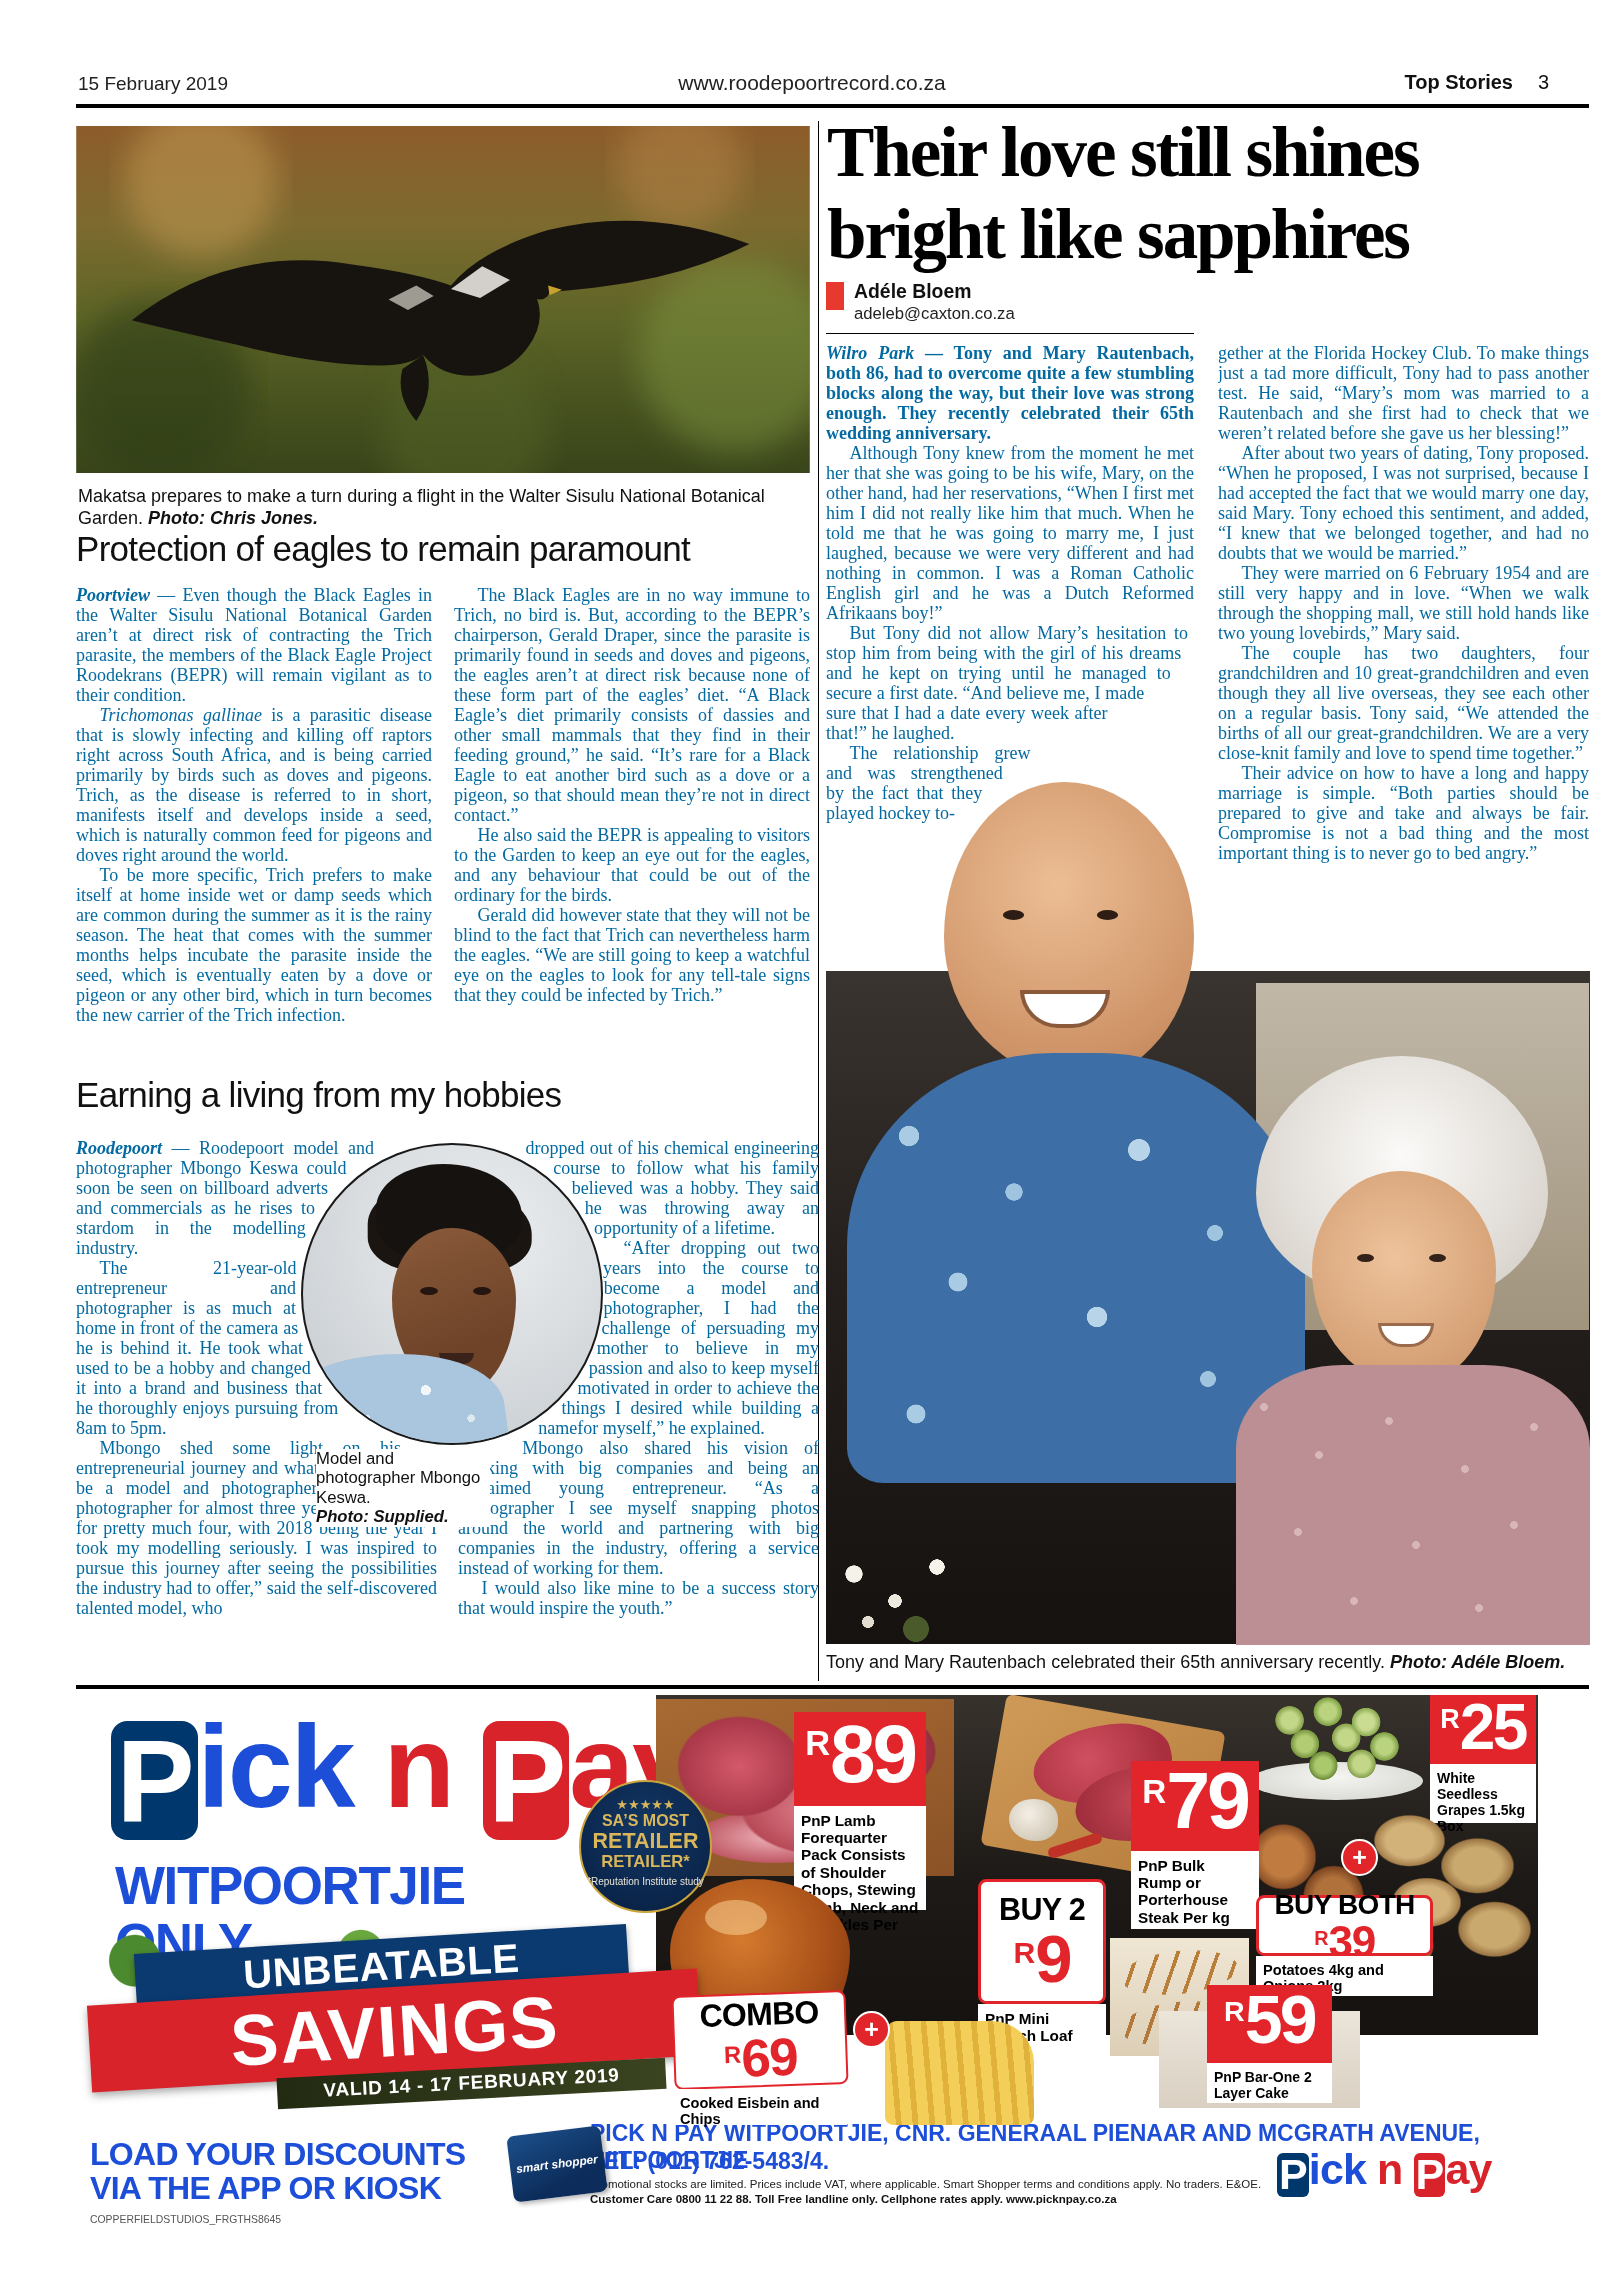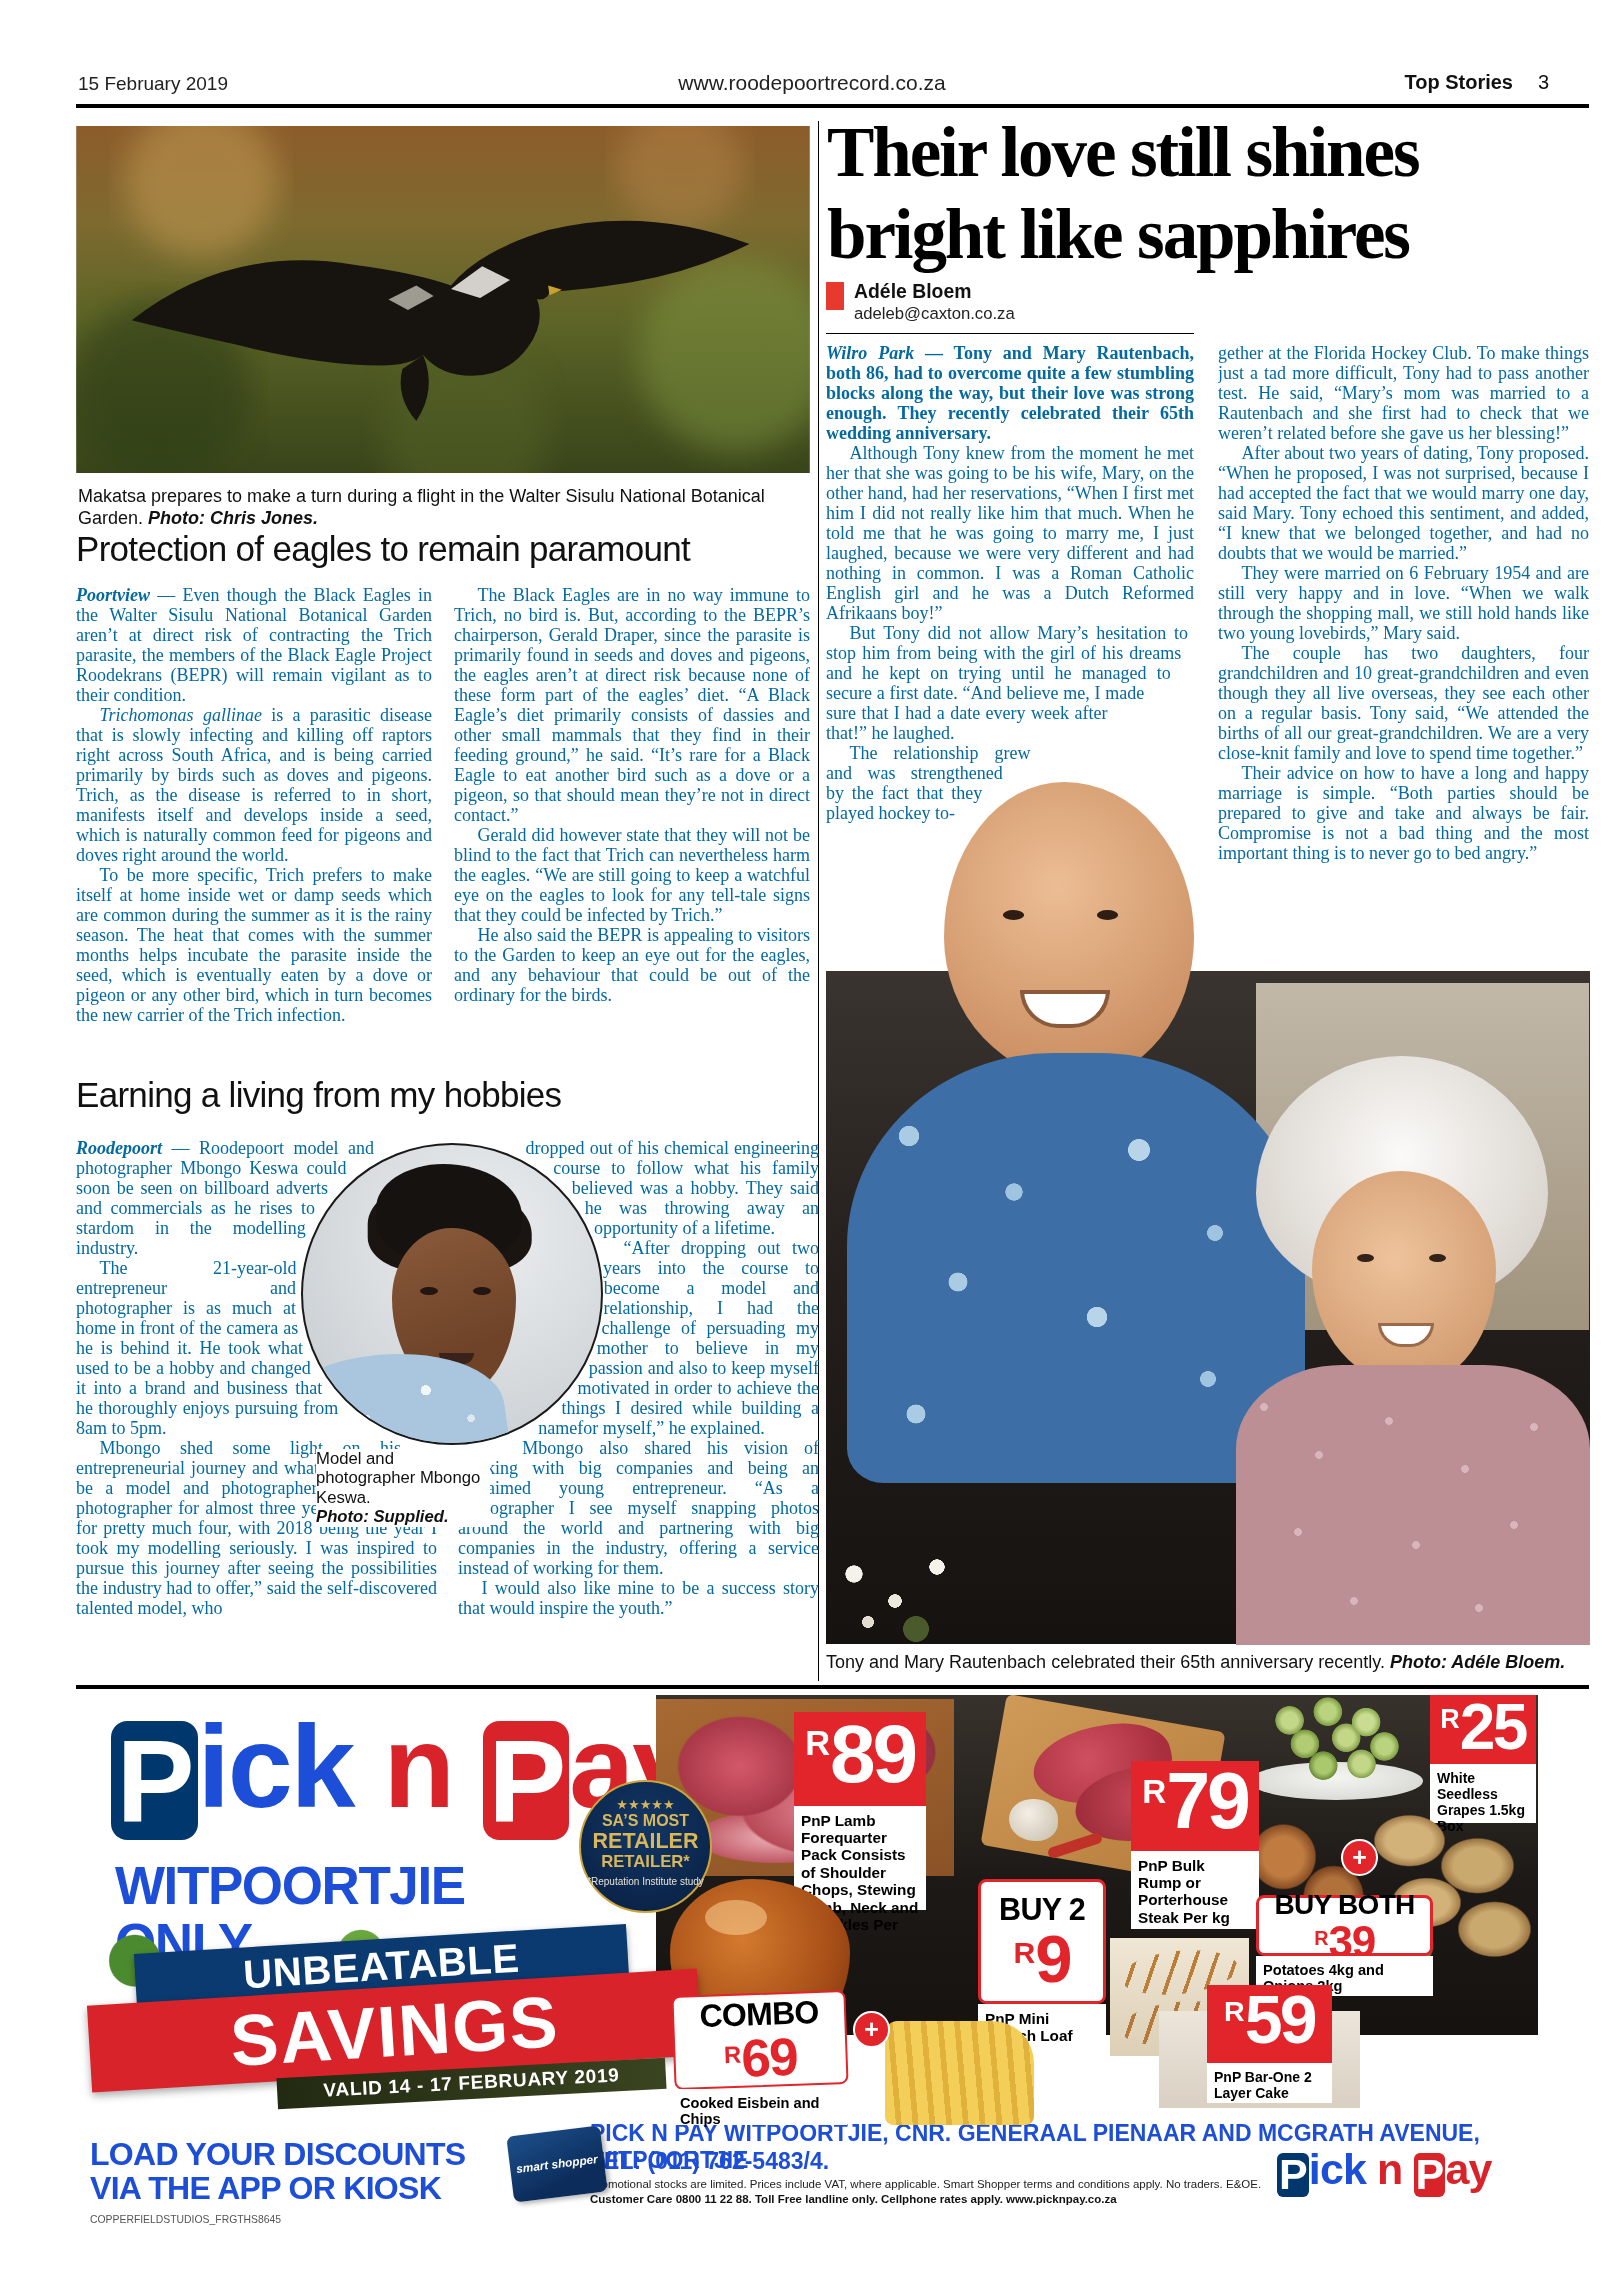--- a/index.html
+++ b/index.html
@@ -89,35 +89,35 @@
 
   <div class="abs caption" style="left:78px;top:486px;width:733px;">
     <span>Makatsa prepares to make a turn during a flight in the Walter Sisulu National Botanical Garden.</span>
     <span class="credit">Photo: Chris Jones.</span>
   </div>
   <div class="abs bodytxt" style="left:76px;top:585px;width:734px;height:482px;column-count:2;column-gap:22px;overflow:hidden;">
     <p class="nois"><span class="dateline">Poortview</span> <span>— Even though the Black Eagles in the Walter Sisulu National Botanical Garden aren’t at direct risk of contracting the Trich parasite, the members of the Black Eagle Project Roodekrans (BEPR) will remain vigilant as to their condition.</span></p>
     <p><span class="ital">Trichomonas gallinae</span><span> is a parasitic disease that is slowly infecting and killing off raptors right across South Africa, and is being carried primarily by birds such as doves and pigeons. Trich, as the disease is referred to in short, manifests itself and develops inside a seed, which is naturally common feed for pigeons and doves right around the world.</span></p>
     <p>To be more specific, Trich prefers to make itself at home inside wet or damp seeds which are common during the summer as it is the rainy season. The heat that comes with the summer months helps incubate the parasite inside the seed, which is eventually eaten by a dove or pigeon or any other bird, which in turn becomes the new carrier of the Trich infection.</p>
     <p>The Black Eagles are in no way immune to Trich, no bird is. But, according to the BEPR’s chairperson, Gerald Draper, since the parasite is primarily found in seeds and doves and pigeons, the eagles aren’t at direct risk because none of these form part of the eagles’ diet. “A Black Eagle’s diet primarily consists of dassies and other small mammals that they find in their feeding ground,” he said. “It’s rare for a Black Eagle to eat another bird such as a dove or a pigeon, so that should mean they’re not in direct contact.”</p>
+    <p>He also said the BEPR is appealing to visitors to the Garden to keep an eye out for the eagles, and any behaviour that could be out of the ordinary for the birds.</p>
     <p>Gerald did however state that they will not be blind to the fact that Trich can nevertheless harm the eagles. “We are still going to keep a watchful eye on the eagles to look for any tell-tale signs that they could be infected by Trich.”</p>
-    <p>He also said the BEPR is appealing to visitors to the Garden to keep an eye out for the eagles, and any behaviour that could be out of the ordinary for the birds.</p>
   </div>
 
   <div class="abs sechead" style="left:76px;top:1075px;">Earning a living from my hobbies</div>
   <div class="abs bodytxt" style="left:76px;top:1138px;width:361px;height:541px;overflow:hidden;">
     <div class="wrapcirc-r"></div>
     <p class="nois"><span class="dateline">Roodepoort</span> <span>— Roodepoort model and photographer Mbongo Keswa could soon be seen on billboard adverts and commercials as he rises to stardom in the modelling industry.</span></p>
     <p>The 21-year-old entrepreneur and photographer is as much at home in front of the camera as he is behind it. He took what used to be a hobby and changed it into a brand and business that he thoroughly enjoys pursuing from 8am to 5pm.</p>
     <p>Mbongo shed some light on his entrepreneurial journey and what inspired him to be a model and photographer. “I’ve been a photographer for almost three years and a model for pretty much four, with 2018 being the year I took my modelling seriously. I was inspired to pursue this journey after seeing the possibilities the industry had to offer,” said the self-discovered talented model, who</p>
   </div>
   <div class="abs bodytxt" style="left:458px;top:1138px;width:361px;height:541px;overflow:hidden;">
     <div class="wrapcirc-l"></div>
     <p class="nois">dropped out of his chemical engineering course to follow what his family believed was a hobby. They said he was throwing away an opportunity of a lifetime.</p>
-    <p>“After dropping out two years into the course to become a model and relationship, I had the challenge of persuading my mother to believe in my passion and also to keep myself motivated in order to achieve the things I desired while building a namefor myself,” he explained.</p>
+    <p>“After dropping out two years into the course to become a model and photographer, I had the challenge of persuading my mother to believe in my passion and also to keep myself motivated in order to achieve the things I desired while building a namefor myself,” he explained.</p>
     <p>Mbongo also shared his vision of working with big companies and being an acclaimed young entrepreneur. “As a photographer I see myself snapping photos around the world and partnering with big companies in the industry, offering a service instead of working for them.</p>
     <p>I would also like mine to be a success story that would inspire the youth.”</p>
   </div>
 
   <div class="abs photo" style="left:301px;top:1143px;width:298px;height:298px;border-radius:50%;border:2.1px solid #1a1a1a;overflow:hidden;background:radial-gradient(circle at 60% 30%,#eceef0,#cdd2d6 75%,#bfc5ca);z-index:5;">
     <div class="abs" style="left:73px;top:19.4px;width:146px;height:97px;background:#161210;border-radius:46% 54% 40% 40%;box-shadow:-12.5px 15.3px 0 -4.2px #1b1512,15.3px 18px 0 -5.6px #1b1512;"></div>
     <div class="abs" style="left:89px;top:83px;width:124px;height:167px;background:linear-gradient(160deg,#8a5a3a,#6e4328 70%);border-radius:48% 52% 46% 54%/42% 42% 58% 58%;"></div>
     <div class="abs" style="left:117px;top:142px;width:18px;height:8.3px;background:#241510;border-radius:50%;"></div>
     <div class="abs" style="left:170px;top:142px;width:18px;height:8.3px;background:#241510;border-radius:50%;"></div>
     <div class="abs" style="left:136px;top:208px;width:35px;height:11px;background:#3a221a;border-radius:0 0 16.7px 16.7px;"></div>

